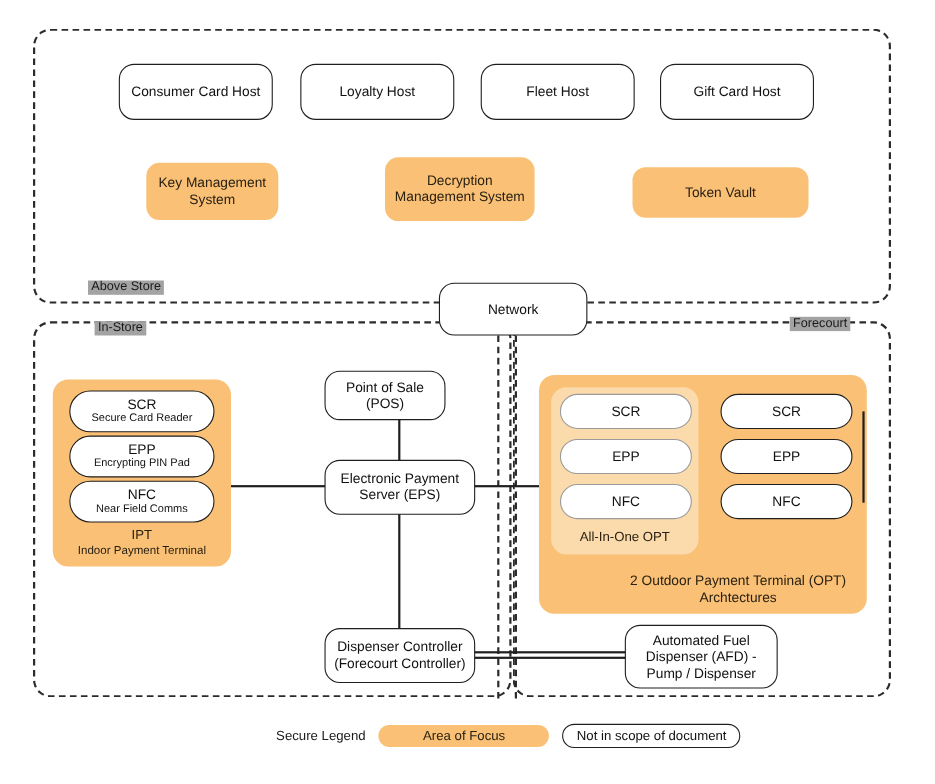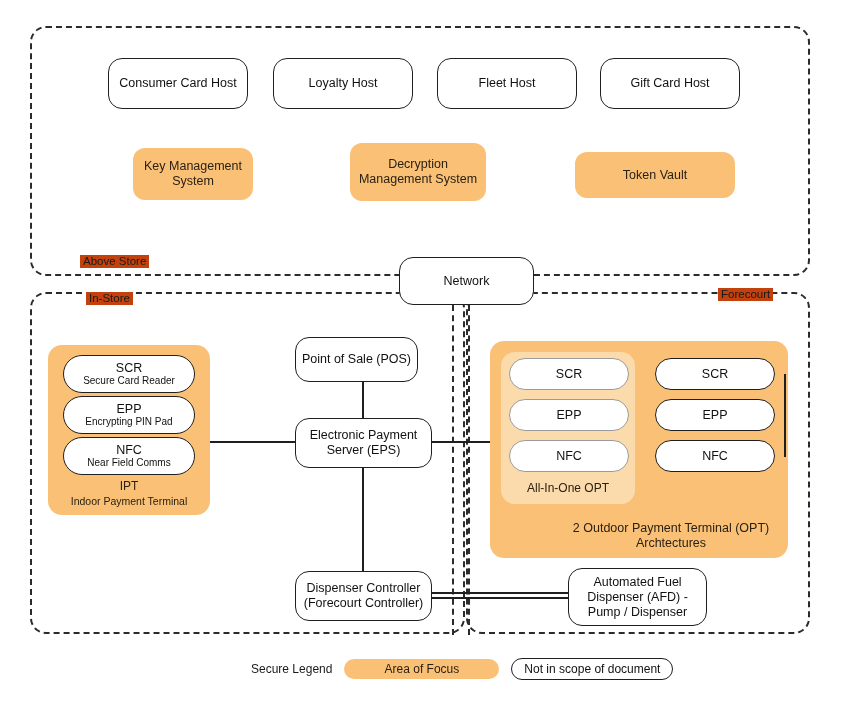--- a/index.html
+++ b/index.html
@@ -25,21 +25,21 @@
     border: 2px dashed #2b2b2b;
     border-radius: 16px;
     background: transparent;
     box-sizing: border-box;
   }
   .zone-label {
     position: absolute;
     font-size: 11.5px;
     color: #1a1a1a;
     white-space: nowrap;
-    background: #c2410c;
+    background: #a3a3a3;
     padding: 0 3px;
     line-height: 13px;
   }
 
   
   .node {
     position: absolute;
     box-sizing: border-box;
     display: flex;
     flex-direction: column;
@@ -217,21 +217,21 @@
   </div>
   <div class="subnode" style="left:63px; top:437px; width:132px; height:38px;">
     <span>NFC</span>
     <span class="sub">Near Field Comms</span>
   </div>
   <div class="group-caption" style="left:48px; top:479px; width:162px;">
     <span>IPT</span>
     <span class="cap-sub">Indoor Payment Terminal</span>
   </div>
 
-  <div class="node" style="left:295px; top:337px; width:123px; height:45px;">
+  <div class="node" style="left:295px; top:337px; width:110px; height:45px;">
     <span>Point of Sale (POS)</span>
   </div>
   <div class="node" style="left:295px; top:418px; width:137px; height:50px;">
     <span>Electronic Payment</span>
     <span>Server (EPS)</span>
   </div>
   <div class="node" style="left:295px; top:571px; width:137px; height:50px;">
     <span>Dispenser Controller</span>
     <span>(Forecourt Controller)</span>
   </div>

